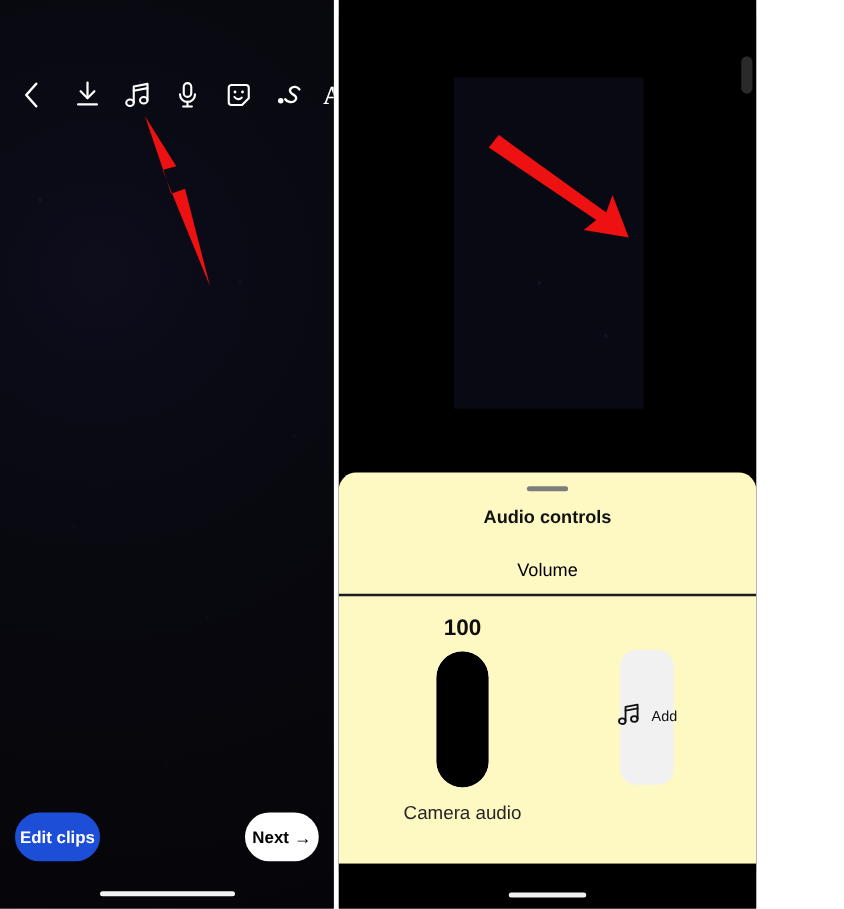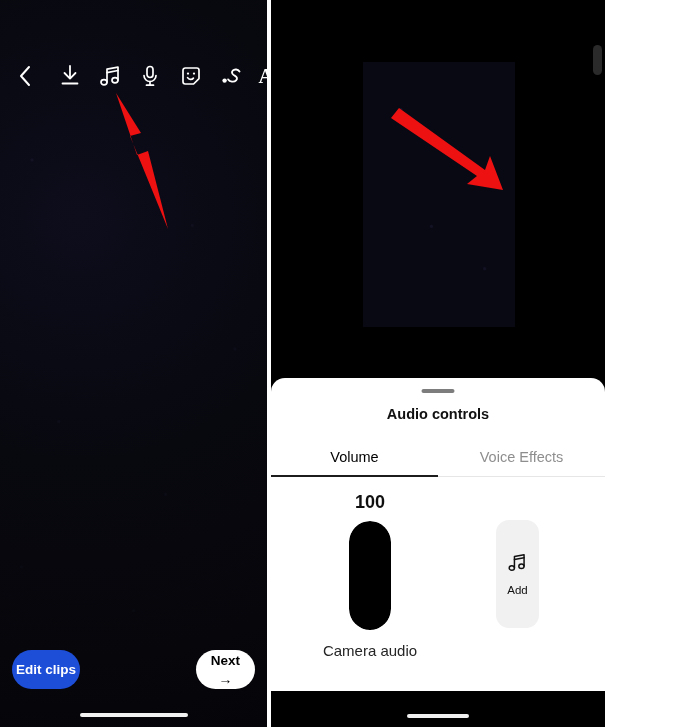--- a/index.html
+++ b/index.html
@@ -99,21 +99,20 @@
     text-align: center;
   }
   .next-btn {
     right: 12px;
     bottom: 38px;
     width: 59px;
     height: 39px;
     background: #ffffff;
     color: #000000;
     gap: 4px;
-    flex-direction: column;
   }
   .next-btn .arrow-glyph {
     font-size: 14px;
     line-height: 1;
     font-weight: 400;
   }
 
   .home-indicator {
     position: absolute;
     bottom: 10px;
@@ -178,21 +177,21 @@
     border-radius: 6px;
     background: #2a2a2a;
   }
 
   .sheet {
     position: absolute;
     left: 0;
     right: 0;
     top: 378px;
     height: 313px;
-    background: #ffffff;
+    background: #fef9c3;
     border-top-left-radius: 14px;
     border-top-right-radius: 14px;
   }
   .sheet-handle {
     position: absolute;
     top: 11px;
     left: 50%;
     transform: translateX(-50%);
     width: 33px;
     height: 4px;
@@ -283,21 +282,21 @@
 
   .add-btn {
     position: absolute;
     left: 225px;
     top: 42px;
     width: 43px;
     height: 108px;
     border-radius: 13px;
     background: #f1f1f1;
     display: flex;
-    flex-direction: column;
+    flex-direction: row;
     align-items: center;
     justify-content: center;
     gap: 7px;
   }
   .add-btn .add-label {
     font-size: 11.5px;
     color: #111111;
     font-weight: 400;
   }
 
@@ -419,23 +418,20 @@
     </div>
 
     <div class="sheet">
       <div class="sheet-handle"></div>
 
       <div class="sheet-title">Audio controls</div>
 
       <div class="tabs">
         <div class="tab active">
           <span>Volume</span>
-        </div>
-        <div class="tab">
-          <span>Voice Effects</span>
         </div>
       </div>
 
       <div class="controls-area">
 
         <div class="volume-col">
           <div class="volume-value">100</div>
           <div class="slider-track">
             <div class="slider-fill" style="height: 100%;"></div>
           </div>

